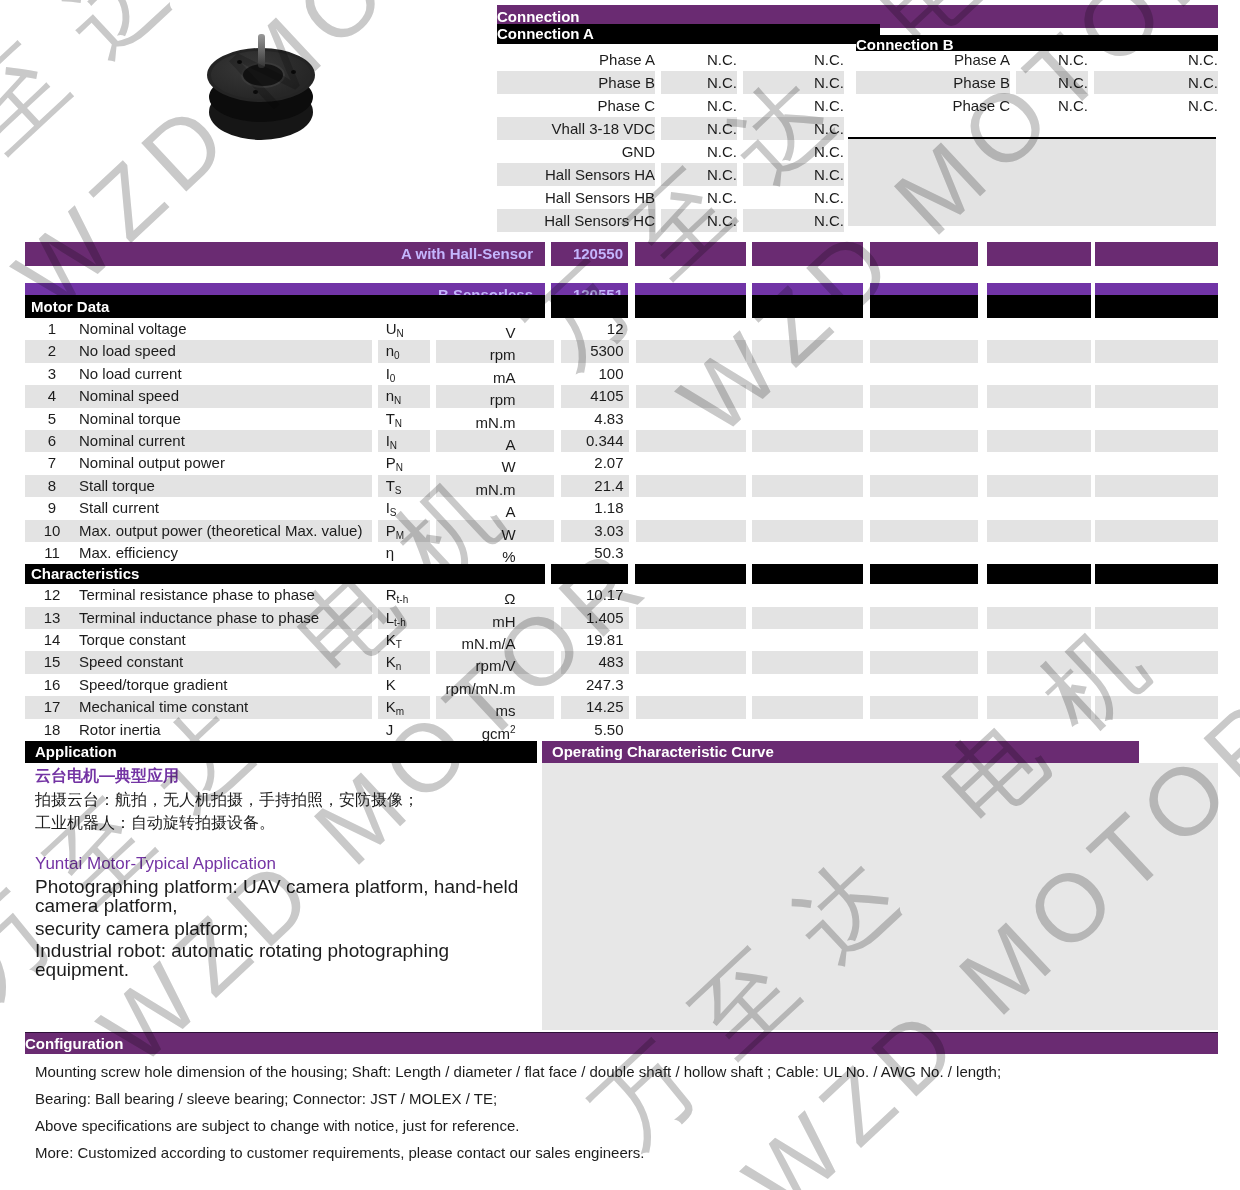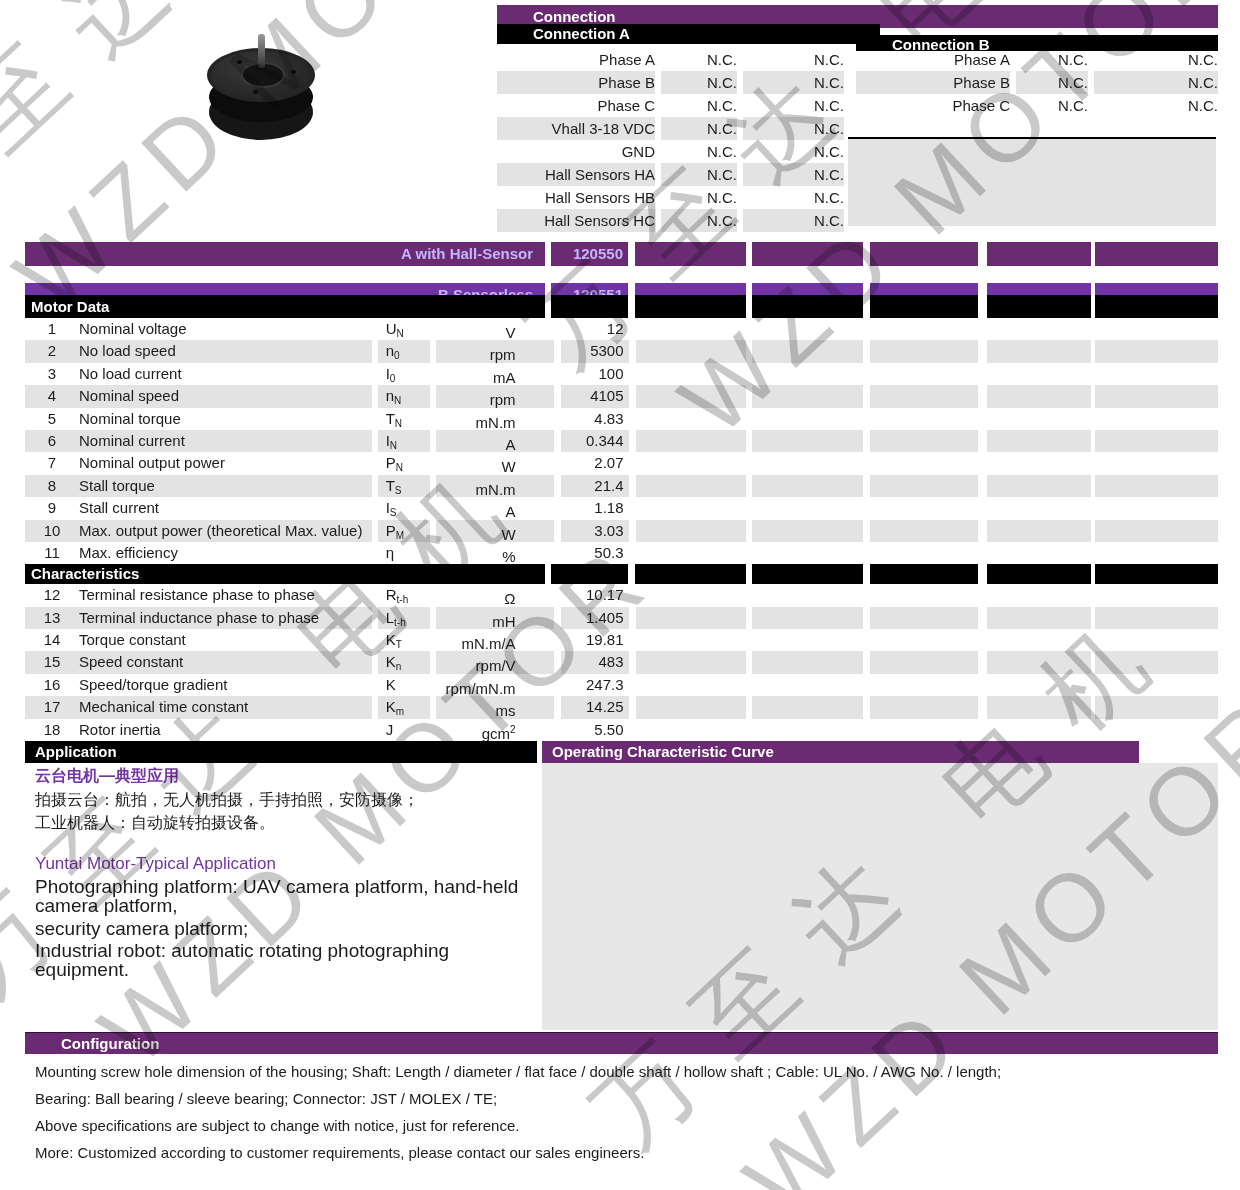--- a/index.html
+++ b/index.html
@@ -3,21 +3,21 @@
 <meta charset="utf-8">
 <style>
   html,body{margin:0;padding:0;background:#ffffff;}
   .page{
     position:relative; width:1240px; height:1190px; overflow:hidden;
     background:#ffffff; font-family:"Liberation Sans","DejaVu Sans",sans-serif;
     color:#1c1c1c; font-size:15px;
   }
   
   .bar{position:absolute; color:#fff; font-weight:bold; font-size:15px;}
-  .bar span{margin-left:36px;}
+  .bar span{}
   .purple{background:#6a2b72;}
   .blackbar{background:#000;}
 
   
   .wm{position:absolute; transform:translate(-50%,-50%) rotate(-43deg);
       color:#c9c9c9; mix-blend-mode:multiply; z-index:40; pointer-events:none;
       font-weight:400; line-height:1.1;}
   .wm1{font-size:96px; letter-spacing:40px; white-space:nowrap;}
   .wm2{font-size:96px; letter-spacing:12px; white-space:nowrap; margin-top:46px; padding-left:64px;}
 

